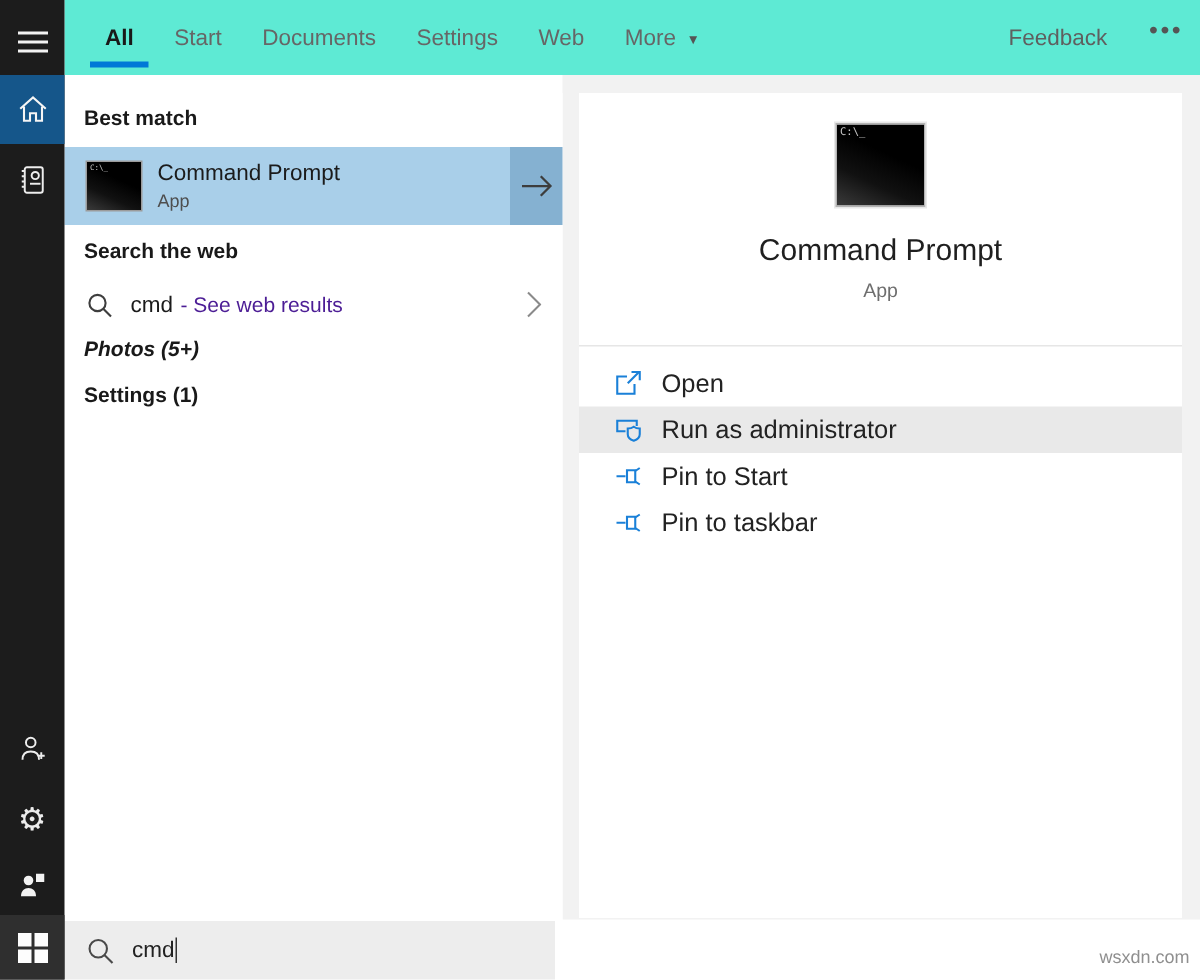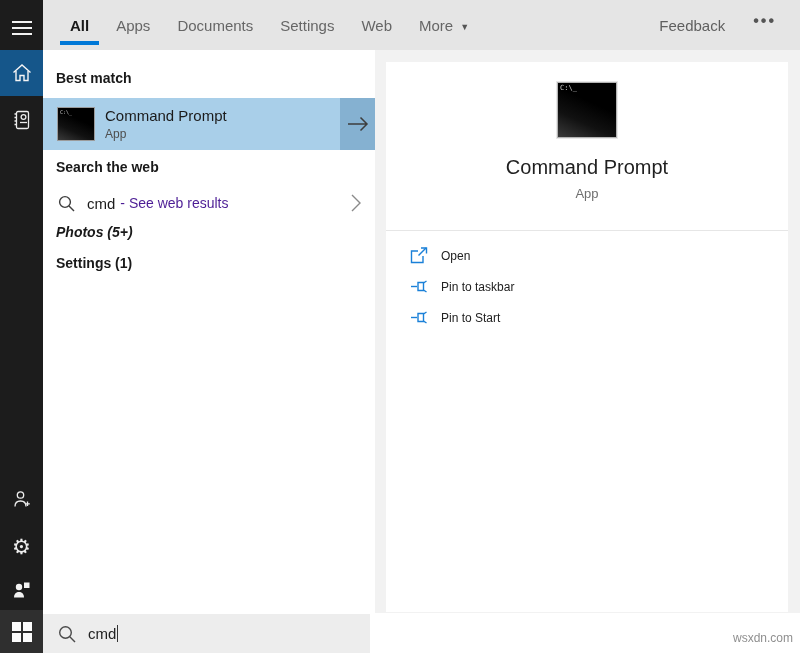--- a/index.html
+++ b/index.html
@@ -13,21 +13,21 @@
   .sidebar { position:absolute; left:0; top:0; width:43px; height:653px; background:#1c1c1c; z-index:5; }
   .sb-item { position:absolute; left:0; width:43px; height:44px; display:flex; align-items:center; justify-content:center; color:#fff; }
   .sb-home { background:#15568a; }
   .sb-start { background:#2f2f2f; }
   .hamburger { display:flex; flex-direction:column; gap:4px; }
   .hamburger span { display:block; width:20px; height:2px; background:#f2f2f2; }
   .gear-glyph { font-size:21px; color:#ececec; line-height:1; }
   .winlogo { display:grid; grid-template-columns:9px 9px; grid-template-rows:9px 9px; gap:2px; }
   .winlogo i { background:#fdfdfd; display:block; }
   
-  .topbar { position:absolute; left:43px; top:0; width:757px; height:50px; background:#e5e5e5; display:flex; align-items:center; padding:0 24px 0 27px; z-index:4; }
+  .topbar { position:absolute; left:43px; top:0; width:757px; height:50px; background:#5eead4; display:flex; align-items:center; padding:0 11px 0 27px; z-index:4; }
   .tab { position:relative; font-size:15px; color:#666; margin-right:27px; padding:15px 0; cursor:default; white-space:nowrap; }
   .tab.active { color:#191919; font-weight:700; }
   .tab.active::after { content:""; position:absolute; left:-10px; right:-10px; bottom:4px; height:4px; background:#0078d7; }
   .tab .dd-arrow { font-size:9px; color:#555; margin-left:7px; vertical-align:1px; }
   .feedback { margin-left:auto; font-size:15px; color:#5f5f5f; padding-right:28px; white-space:nowrap; }
   .more-dots { font-size:16px; color:#555; letter-spacing:2px; font-weight:700; line-height:0.4; padding-bottom:8px; }
   
   .left-panel { position:absolute; left:43px; top:62px; width:332px; height:564px; background:#fff; z-index:3; }
   .sec-header { position:absolute; left:13px; font-size:14px; font-weight:700; color:#191919; }
   .bm-row { position:absolute; left:0; top:36px; width:297px; height:52px; background:#a9cfe9; display:flex; align-items:center; }
@@ -48,21 +48,21 @@
   .right-gray { position:absolute; left:375px; top:50px; width:425px; height:563px; background:#f2f2f2; z-index:1; }
   .right-card { position:absolute; left:386px; top:62px; width:402px; height:550px; background:#fff; z-index:2; }
   .cmd-icon.big { width:60px; height:56px; position:absolute; left:171px; top:20px; border-color:#b3b3b3; box-shadow:0 0 0 1px #e8e8e8; }
   .cmd-icon.big .prompt { font-size:7px; }
   .rc-title { position:absolute; top:94px; width:100%; text-align:center; font-size:20px; color:#1f1f1f; }
   .rc-sub { position:absolute; top:124px; width:100%; text-align:center; font-size:13px; color:#6e6e6e; }
   .rc-divider { position:absolute; top:168px; left:0; width:402px; height:1px; background:#e6e6e6; }
   .actions { position:absolute; top:178px; left:0; width:402px; }
   .action-row { height:31px; display:flex; align-items:center; padding-left:24px; }
   .action-row.hl { background:#e9e9e9; }
-  .action-row .a-label { font-size:12px; color:#222; margin-left:13px; }
+  .action-row .a-label { font-size:17px; color:#222; margin-left:13px; }
   
   .search-bar { position:absolute; left:43px; top:614px; width:327px; height:39px; background:#ededed; display:flex; align-items:center; z-index:3; }
   .search-bar .mag { margin-left:15px; }
   .search-text { font-size:15px; color:#222; margin-left:12px; }
   .caret { display:inline-block; width:1px; height:17px; background:#333; vertical-align:-3px; margin-left:1px; }
   .watermark { position:absolute; right:7px; bottom:8px; font-size:12px; color:#8f8f8f; z-index:6; }
   svg { display:block; }
 </style>
 </head>
 <body>
@@ -119,21 +119,21 @@
         <i></i>
         <i></i>
         <i></i>
         <i></i>
       </span>
   </div>
 </div>
 
 <div class="topbar">
   <span class="tab active">All</span>
-  <span class="tab">Apps</span>
+  <span class="tab">Start</span>
   <span class="tab">Documents</span>
   <span class="tab">Settings</span>
   <span class="tab">Web</span>
   <span class="tab"><span>More</span><span class="dd-arrow">▼</span></span>
   <span class="feedback">Feedback</span>
   <span class="more-dots">•••</span>
 </div>
 
 <div class="left-panel">
   <div class="sec-header" style="top:8px;">Best match</div>
@@ -190,39 +190,48 @@
     <div class="action-row">
       <span>
         <svg width="18" height="17" viewBox="0 0 18 17" fill="none" stroke="#1a80d8" stroke-width="1.4">
           <path d="M8 4 H1.5 V15.5 H13 V9"></path>
           <path d="M8.5 8.5 L16 1"></path>
           <path d="M11 1 H16.5 V6.5"></path>
         </svg>
       </span>
       <span class="a-label">Open</span>
     </div>
+    <div class="action-row hl">
+      <span>
+        <svg width="18" height="17" viewBox="0 0 18 17" fill="none" stroke="#1a80d8" stroke-width="1.4">
+          <path d="M7 9.5 H1.5 V2.5 H14.5 V6"></path>
+          <path d="M12.5 6.5 C13.8 7.5 15.5 7.7 16.5 7.7 V11.5 C16.5 13.8 14 15.3 12.5 15.8 C11 15.3 8.5 13.8 8.5 11.5 V7.7 C9.5 7.7 11.2 7.5 12.5 6.5 Z"></path>
+        </svg>
+      </span>
+      <span class="a-label">Run as administrator</span>
+    </div>
     <div class="action-row">
       <span>
         <svg width="18" height="17" viewBox="0 0 18 17" fill="none" stroke="#1a80d8" stroke-width="1.4">
           <path d="M1 8.5 H7"></path>
           <path d="M8 4.5 H13.5 V12.5 H8 Z"></path>
           <path d="M13.5 5 L16.5 3 M13.5 12 L16.5 14"></path>
         </svg>
       </span>
-      <span class="a-label">Pin to taskbar</span>
+      <span class="a-label">Pin to Start</span>
     </div>
     <div class="action-row">
       <span>
         <svg width="18" height="17" viewBox="0 0 18 17" fill="none" stroke="#1a80d8" stroke-width="1.4">
           <path d="M1 8.5 H7"></path>
           <path d="M8 4.5 H13.5 V12.5 H8 Z"></path>
           <path d="M13.5 5 L16.5 3 M13.5 12 L16.5 14"></path>
         </svg>
       </span>
-      <span class="a-label">Pin to Start</span>
+      <span class="a-label">Pin to taskbar</span>
     </div>
   </div>
 </div>
 
 <div class="search-bar">
   <span class="mag">
     <svg width="18" height="18" viewBox="0 0 18 18" fill="none" stroke="#4a4a4a" stroke-width="1.4">
       <circle cx="7.5" cy="7.5" r="5.8"></circle>
       <path d="M11.8 11.8 L17 17"></path>
     </svg>

